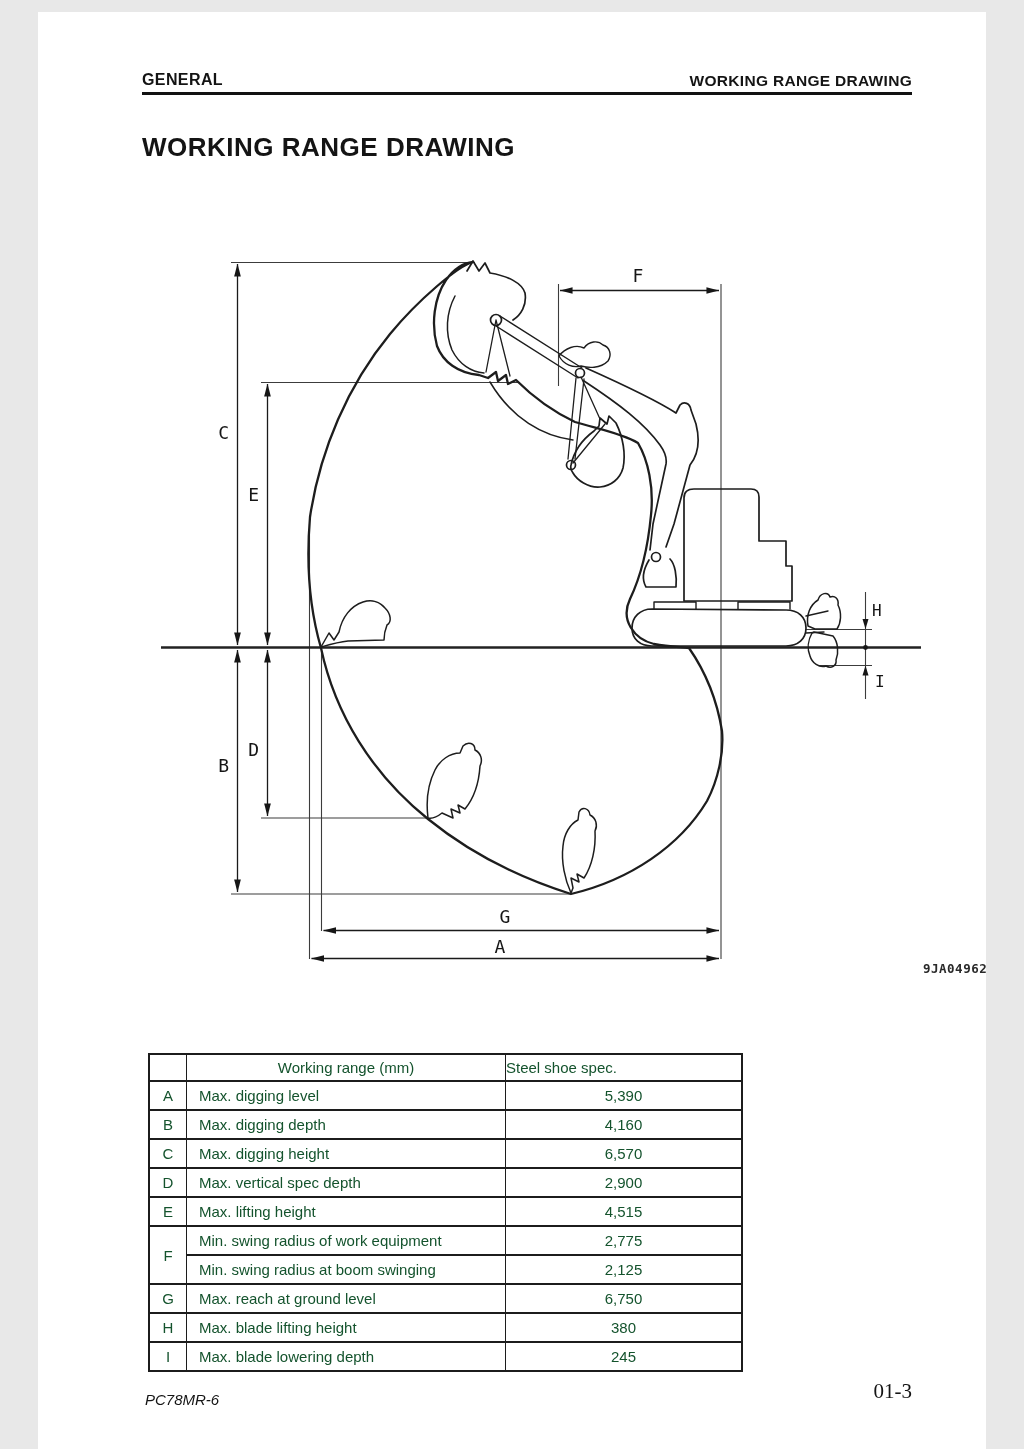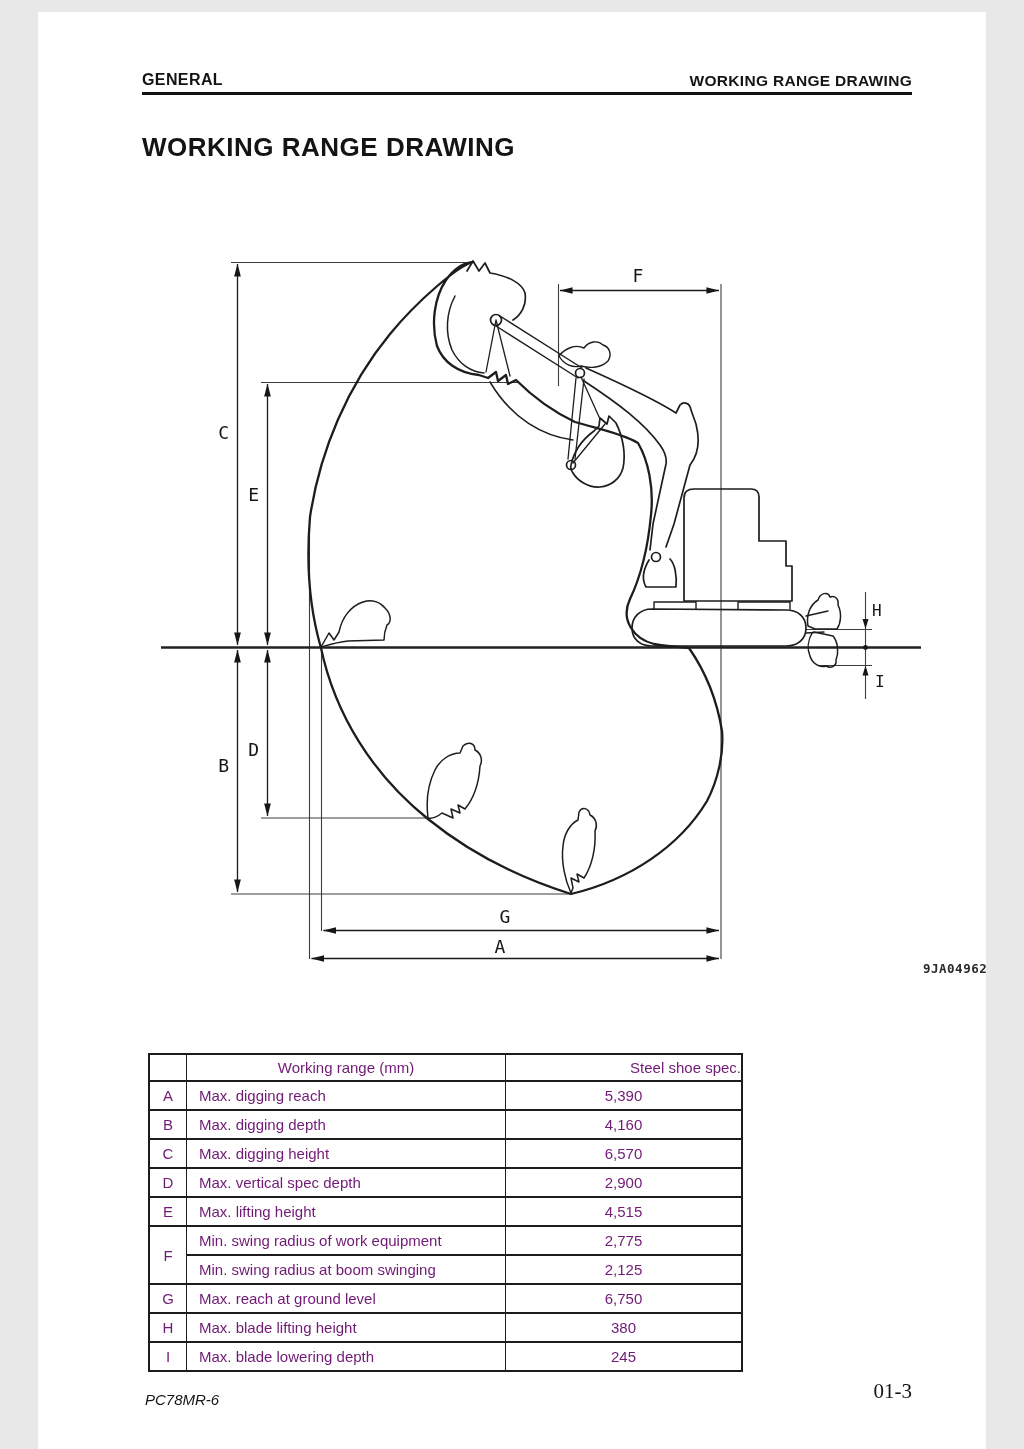--- a/index.html
+++ b/index.html
@@ -11,31 +11,31 @@
   }
   .hdr-left{position:absolute;left:104px;top:59px;font-size:16px;font-weight:bold;letter-spacing:.4px;}
   .hdr-right{position:absolute;right:74px;top:60px;font-size:15.5px;font-weight:bold;letter-spacing:.3px;}
   .hdr-rule{position:absolute;left:104px;right:74px;top:80px;height:3px;background:#121212;}
   .page-title{position:absolute;left:104px;top:120px;font-size:26px;font-weight:bold;letter-spacing:.5px;}
   .diagram-svg{position:absolute;left:0;top:0;width:1024px;height:1449px;}
 
   .spec-table{
     position:absolute;left:110px;top:1041px;width:595px;
     border-collapse:collapse;table-layout:fixed;
-    font-size:15px;color:#701a75;
+    font-size:15px;color:#14532d;
   }
   .spec-table td,.spec-table th{
     border:1.7px solid #1c1c1c;border-top-width:2px;border-bottom-width:2px;
     height:27px;padding:0;font-weight:normal;overflow:hidden;white-space:nowrap;
   }
   .spec-table{border:2px solid #1c1c1c;}
   .col-letter{width:36px;text-align:center;}
   .col-label{width:318px;text-align:left;padding-left:12px !important;}
   .col-value{text-align:center;}
-  .spec-table thead th{height:25px;text-align:right;}
+  .spec-table thead th{height:25px;text-align:left;}
 
   .ftr-model{position:absolute;left:107px;top:1379px;font-size:15px;font-style:italic;}
   .ftr-page{position:absolute;right:74px;top:1367px;font-size:21px;font-family:Liberation Serif, serif;}
 
   .dimtext{font-family:"DejaVu Sans Mono",monospace;font-size:18px;fill:#161616;}
   .dimtext-sm{font-family:"DejaVu Sans Mono",monospace;font-size:16px;fill:#161616;}
   .figtext{font-family:"DejaVu Sans Mono",monospace;font-size:12.5px;font-weight:bold;fill:#2a2a2a;letter-spacing:.5px;}
 </style>
 </head>
 <body>
@@ -171,21 +171,21 @@
     <thead>
       <tr>
         <th class="col-letter"></th>
         <th class="col-label" style="text-align:center;padding-left:0 !important;">Working range (mm)</th>
         <th class="col-value">Steel shoe spec.</th>
       </tr>
     </thead>
     <tbody>
       <tr>
         <td class="col-letter">A</td>
-        <td class="col-label">Max. digging reach</td>
+        <td class="col-label">Max. digging level</td>
         <td class="col-value">5,390</td>
       </tr>
       <tr>
         <td class="col-letter">B</td>
         <td class="col-label">Max. digging depth</td>
         <td class="col-value">4,160</td>
       </tr>
       <tr>
         <td class="col-letter">C</td>
         <td class="col-label">Max. digging height</td>

